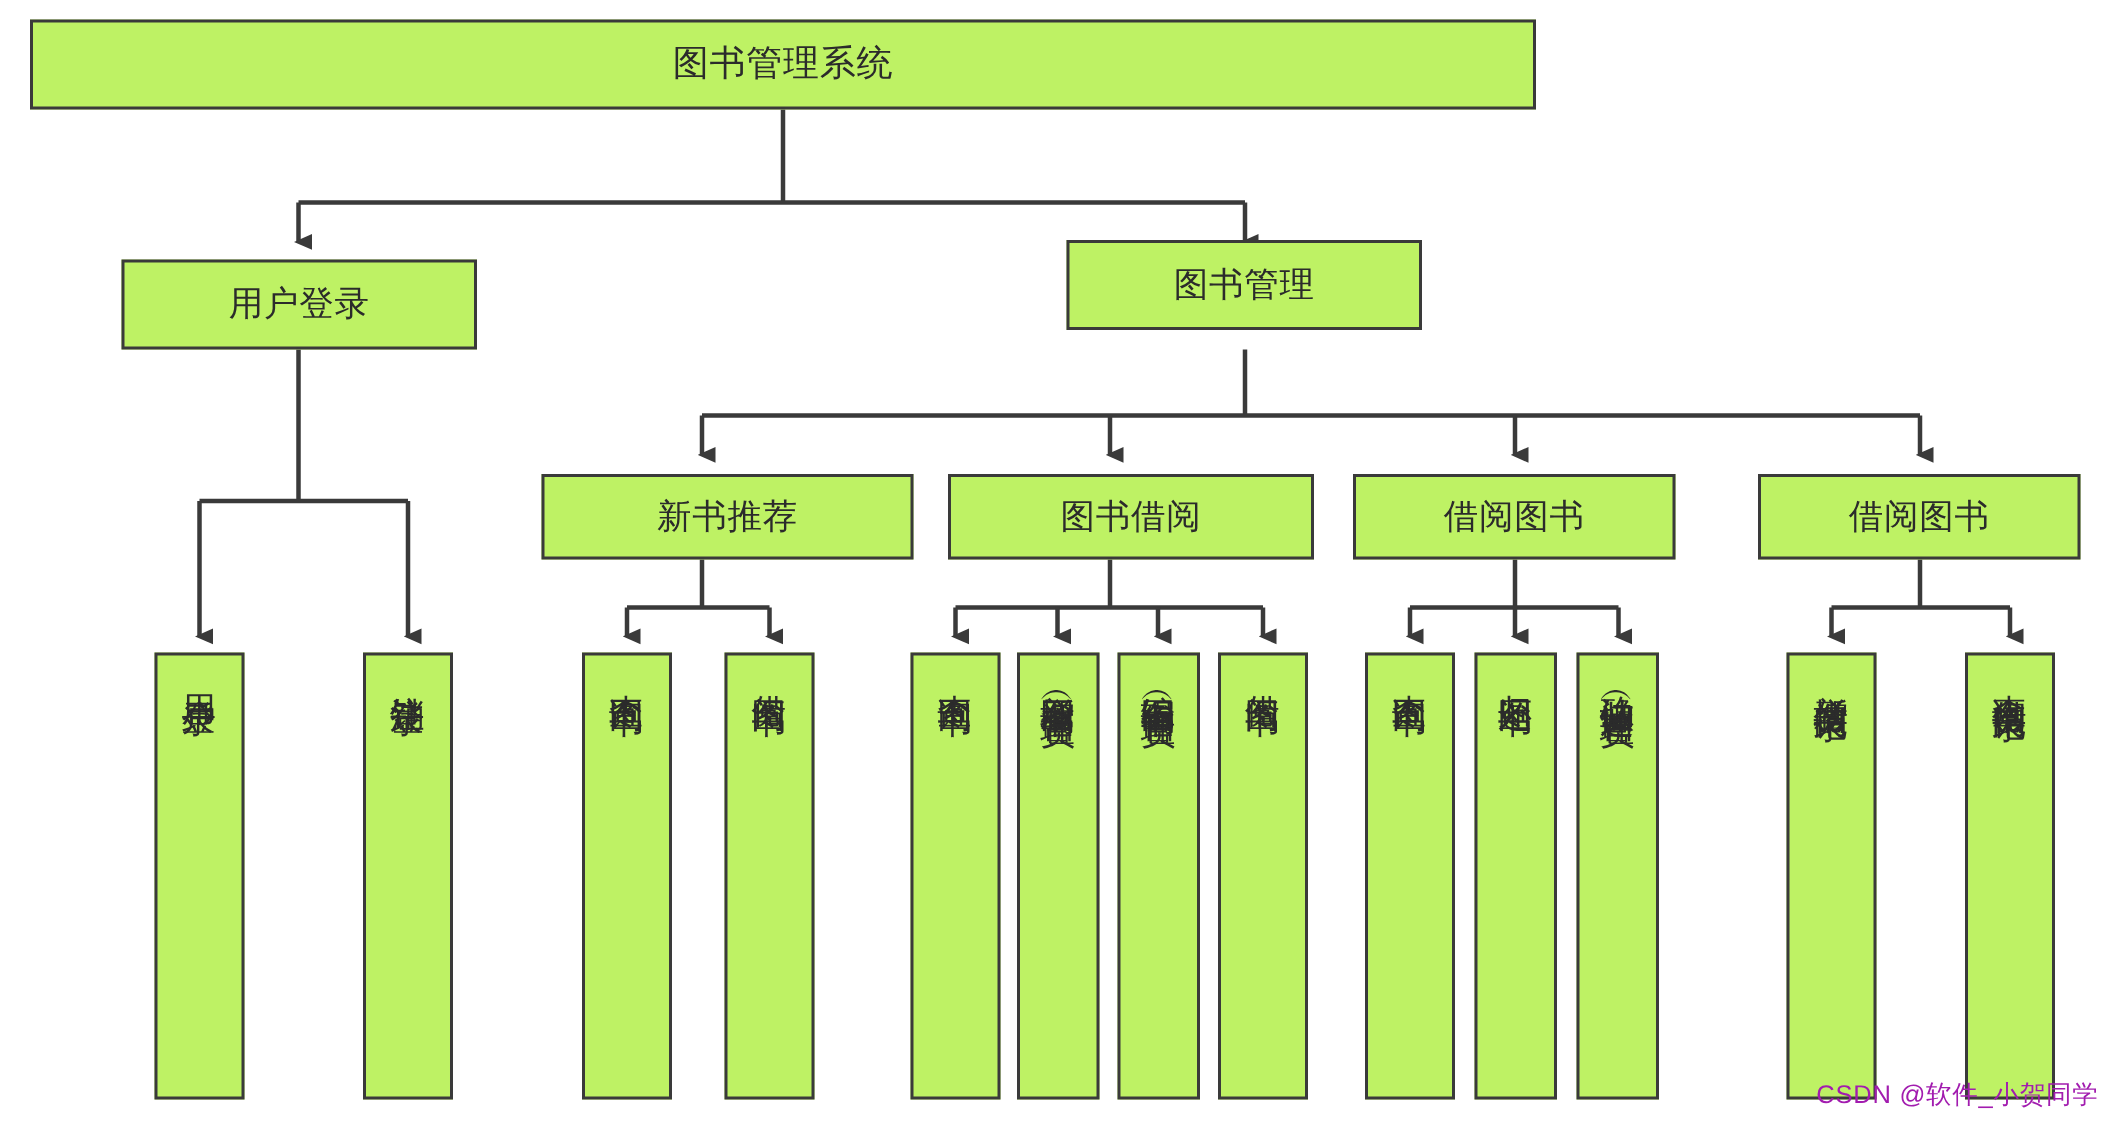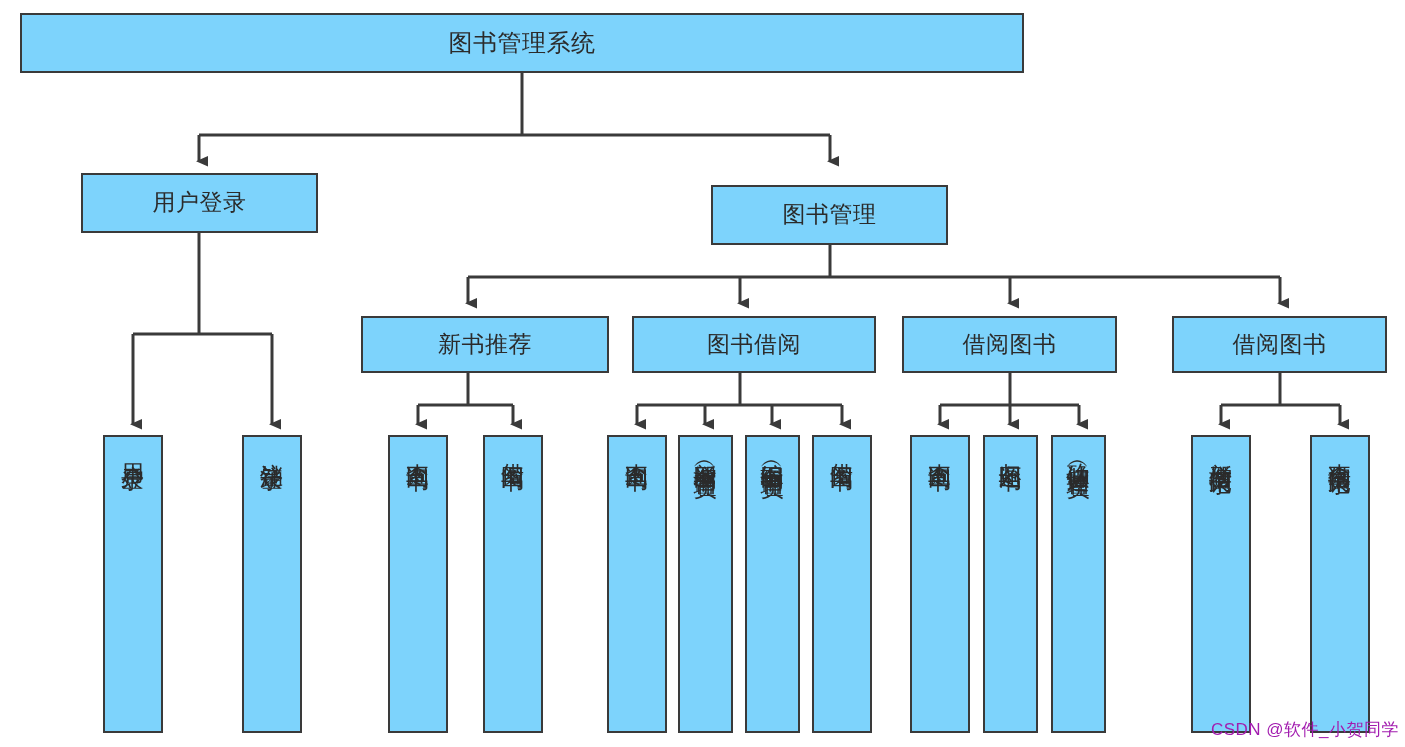--- a/index.html
+++ b/index.html
@@ -22,21 +22,21 @@
     left: 0;
     top: 0;
     width: 1405px;
     height: 747px;
     pointer-events: none;
   }
   .node {
     position: absolute;
     box-sizing: border-box;
     border: 2px solid #3a3a3a;
-    background: #7dd3fc;
+    background: #bef264;
     display: flex;
     align-items: center;
     justify-content: center;
     color: #2b2b2b;
     z-index: 2;
   }
   .node .lbl {
     display: block;
     text-align: center;
     line-height: 1.18;
@@ -127,21 +127,21 @@
     </g>
   </svg>
 
   <div class="node root horiz" style="left:20px; top:13px; width:1004px; height:60px;">
     <span class="lbl">图书管理系统</span>
   </div>
 
   <div class="node horiz" style="left:81px; top:173px; width:237px; height:60px;">
     <span class="lbl">用户登录</span>
   </div>
-  <div class="node horiz" style="left:711px; top:185px; width:237px; height:60px;">
+  <div class="node horiz" style="left:711px; top:160px; width:237px; height:60px;">
     <span class="lbl">图书管理</span>
   </div>
 
   <div class="node horiz" style="left:361px; top:316px; width:248px; height:57px;">
     <span class="lbl">新书推荐</span>
   </div>
   <div class="node horiz" style="left:632px; top:316px; width:244px; height:57px;">
     <span class="lbl">图书借阅</span>
   </div>
   <div class="node horiz" style="left:902px; top:316px; width:215px; height:57px;">

